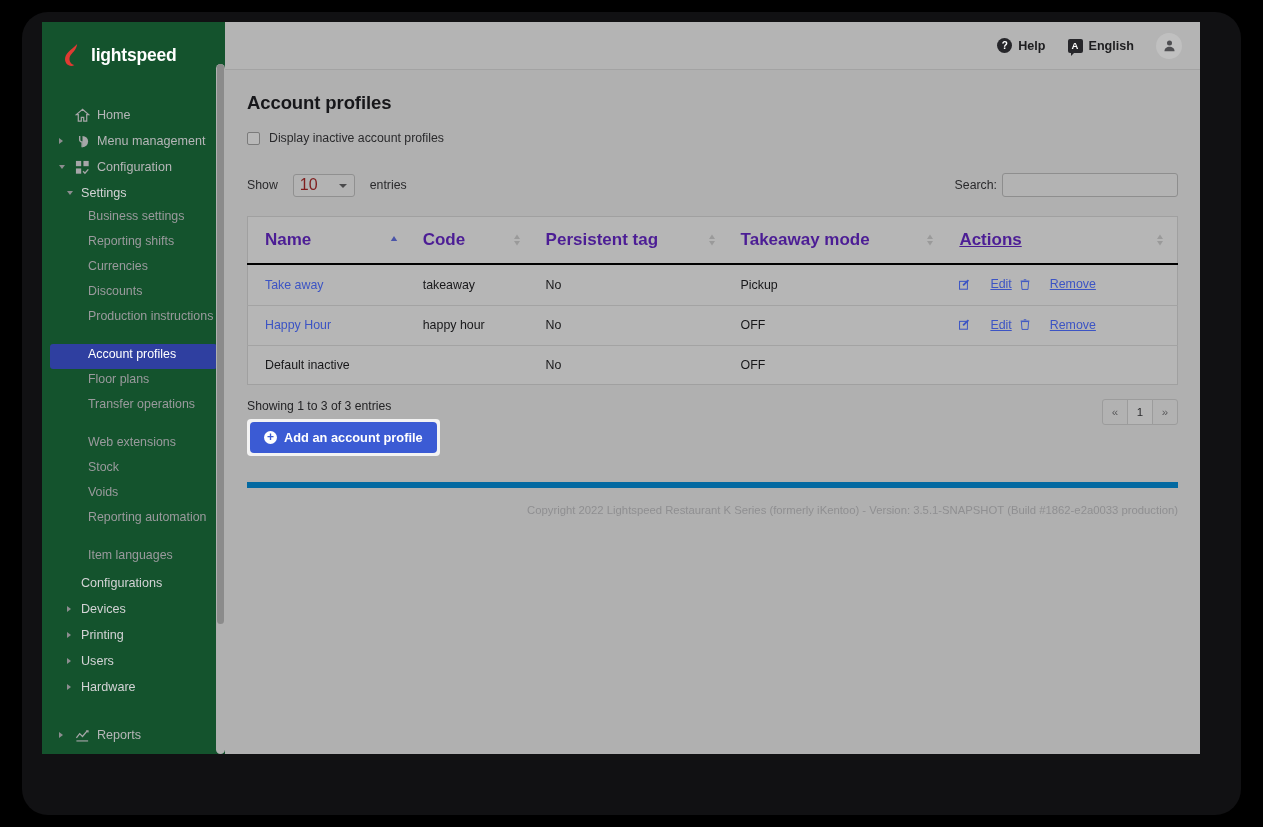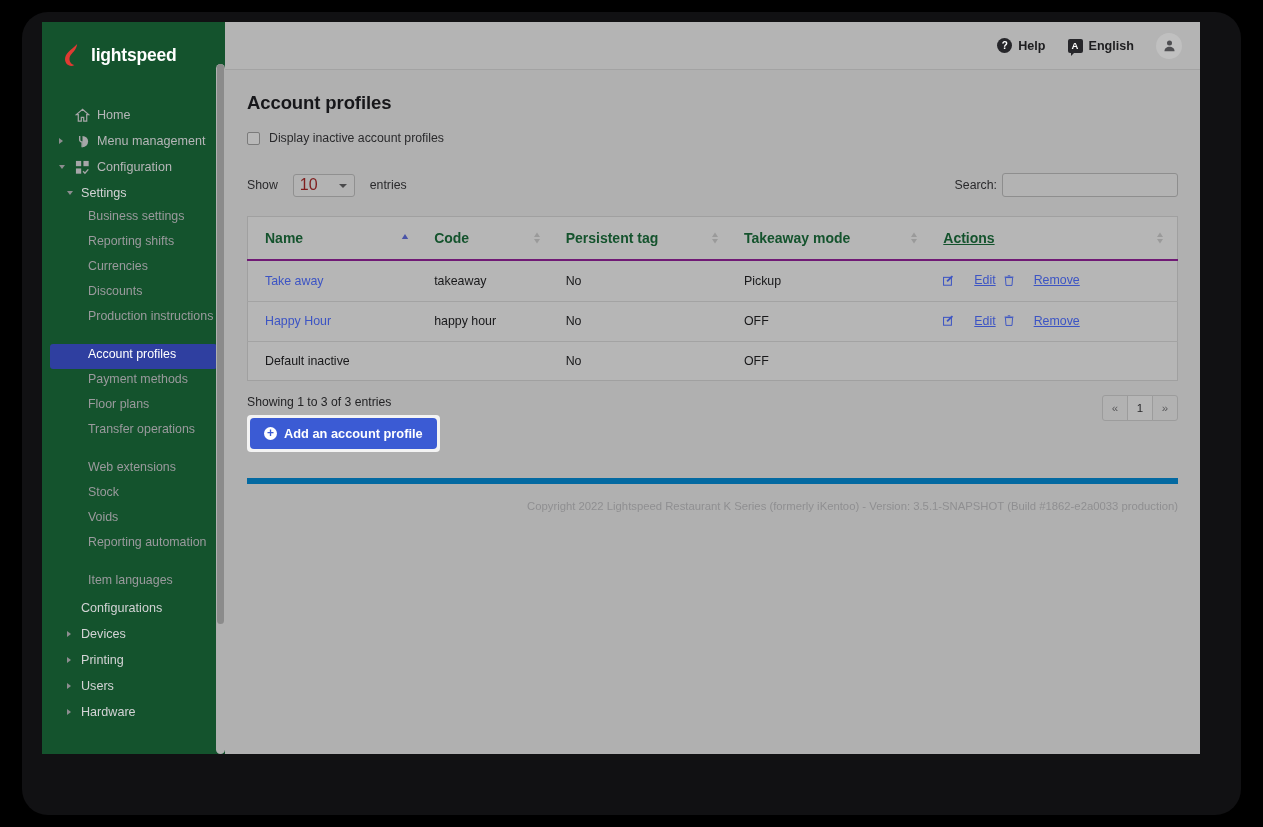--- a/index.html
+++ b/index.html
@@ -192,23 +192,23 @@
     background: #b3b3b3;
     border: 1px solid #8e8e8e;
     border-radius: 3px;
   }
 
   
   table { width: 100%; border-collapse: collapse; background: #b6b6b6; }
   thead th {
     background: #b6b6b6;
     border-top: 1px solid #a0a0a0;
-    border-bottom: 2px solid #701a75;
+    border-bottom: 2px solid #000000;
     text-align: left;
-    font-size: 14px; font-weight: 700; color: #14532d;
+    font-size: 17px; font-weight: 700; color: #4c1d95;
     padding: 13px 12px;
     position: relative;
   }
   thead th:first-child { border-left: 1px solid #a0a0a0; padding-left: 17px; }
   thead th:last-child { border-right: 1px solid #a0a0a0; text-decoration: underline; }
   .sortic {
     position: absolute; right: 13px; top: 50%;
     transform: translateY(-50%);
     width: 8px; height: 14px;
   }
@@ -333,23 +333,20 @@
           <span class="nlabel">Currencies</span>
         </div>
         <div class="nav-leaf">
           <span class="nlabel">Discounts</span>
         </div>
         <div class="nav-leaf two-line">
           <span class="nlabel">Production instructions</span>
         </div>
         <div class="nav-leaf active">
           <span class="nlabel">Account profiles</span>
-        </div>
-        <div class="nav-leaf">
-          <span class="nlabel">Payment methods</span>
         </div>
         <div class="nav-leaf">
           <span class="nlabel">Floor plans</span>
         </div>
         <div class="nav-leaf two-line">
           <span class="nlabel">Transfer operations</span>
         </div>
         <div class="nav-leaf">
           <span class="nlabel">Web extensions</span>
         </div>

